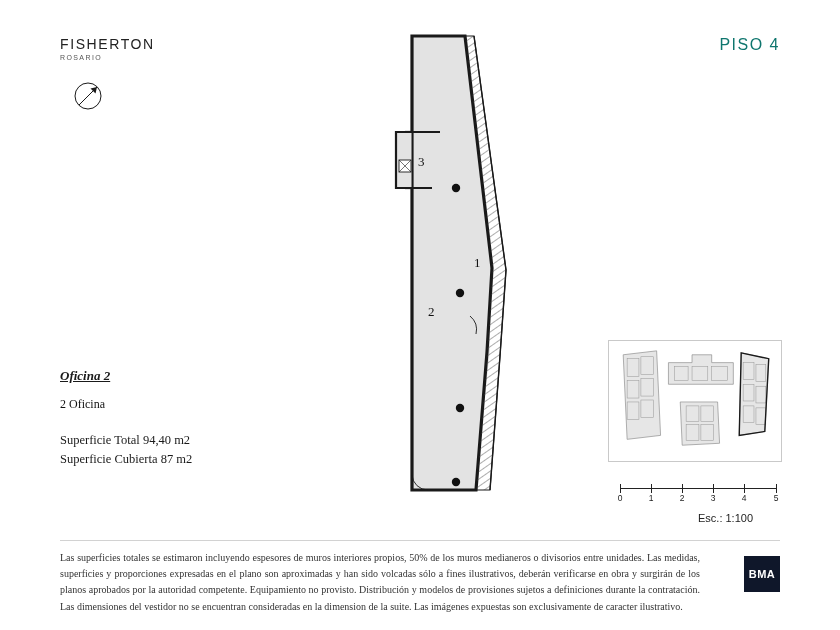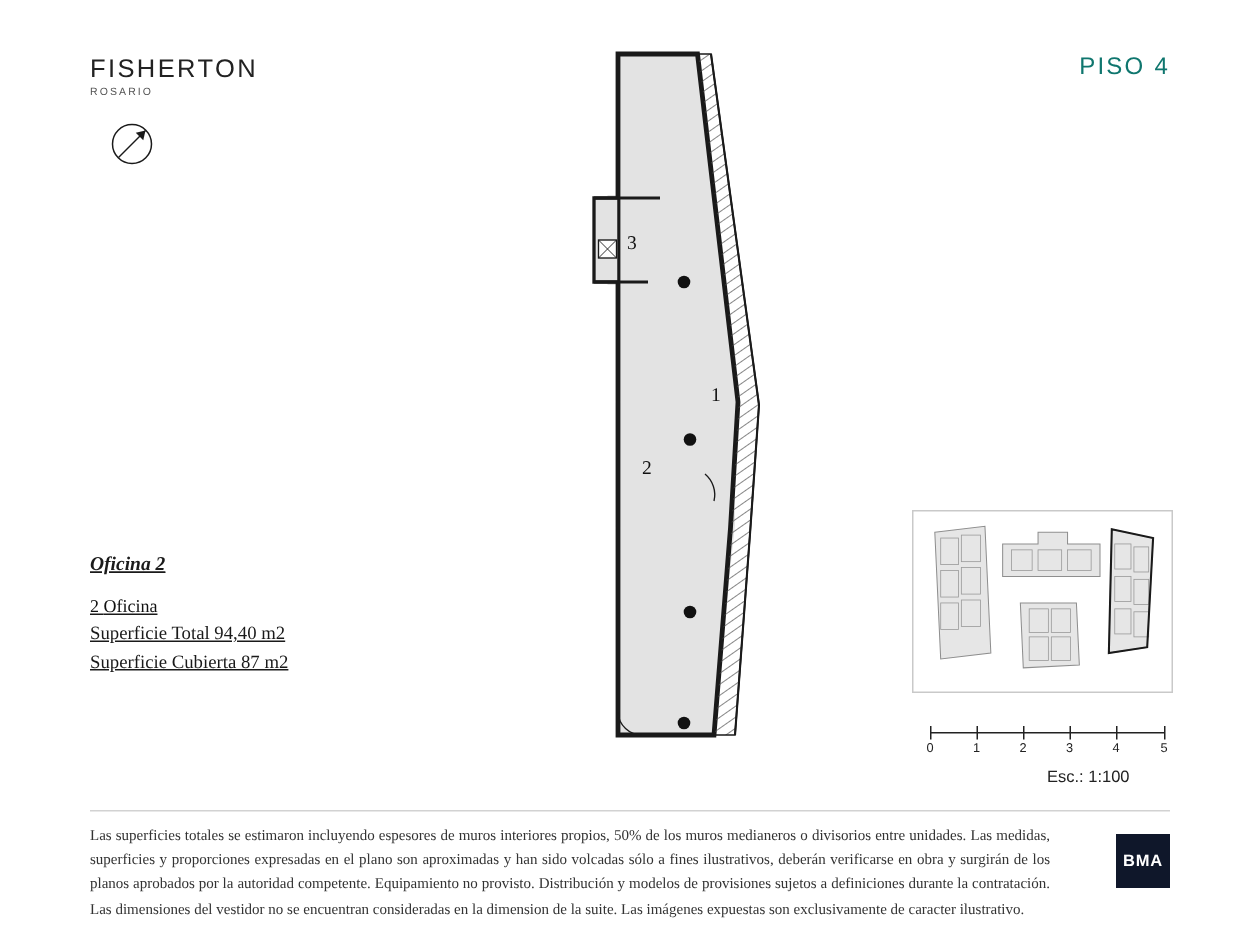--- a/index.html
+++ b/index.html
@@ -21,21 +21,21 @@
   }
 
   
   .brand {
     position: absolute;
     left: 60px;
     top: 36px;
   }
   .brand-name {
     font-family: "Liberation Sans", sans-serif;
-    font-size: 17px;
+    font-size: 14px;
     letter-spacing: 1.6px;
     color: #222;
   }
   .brand-sub {
     font-family: "Liberation Sans", sans-serif;
     font-size: 7px;
     letter-spacing: 1.4px;
     color: #555;
     margin-top: 2px;
   }
@@ -66,39 +66,39 @@
     width: 240px;
     height: 500px;
   }
 
   
   .legend {
     position: absolute;
     left: 60px;
     top: 368px;
     width: 240px;
-    text-decoration: underline;
   }
   .legend-title {
     font-family: "Liberation Serif", serif;
     font-style: italic;
     font-weight: bold;
     font-size: 13px;
     text-decoration: underline;
     margin-bottom: 12px;
   }
   .legend-item {
     font-size: 12px;
     line-height: 1.42;
     color: #111;
   }
   .legend-item .small {
     font-size: 10.5px;
   }
   .areas {
+    margin-top: 18px;
   }
   .areas div {
     font-size: 12.5px;
     line-height: 1.5;
   }
 
   
   .keyplan {
     position: absolute;
     left: 608px;

